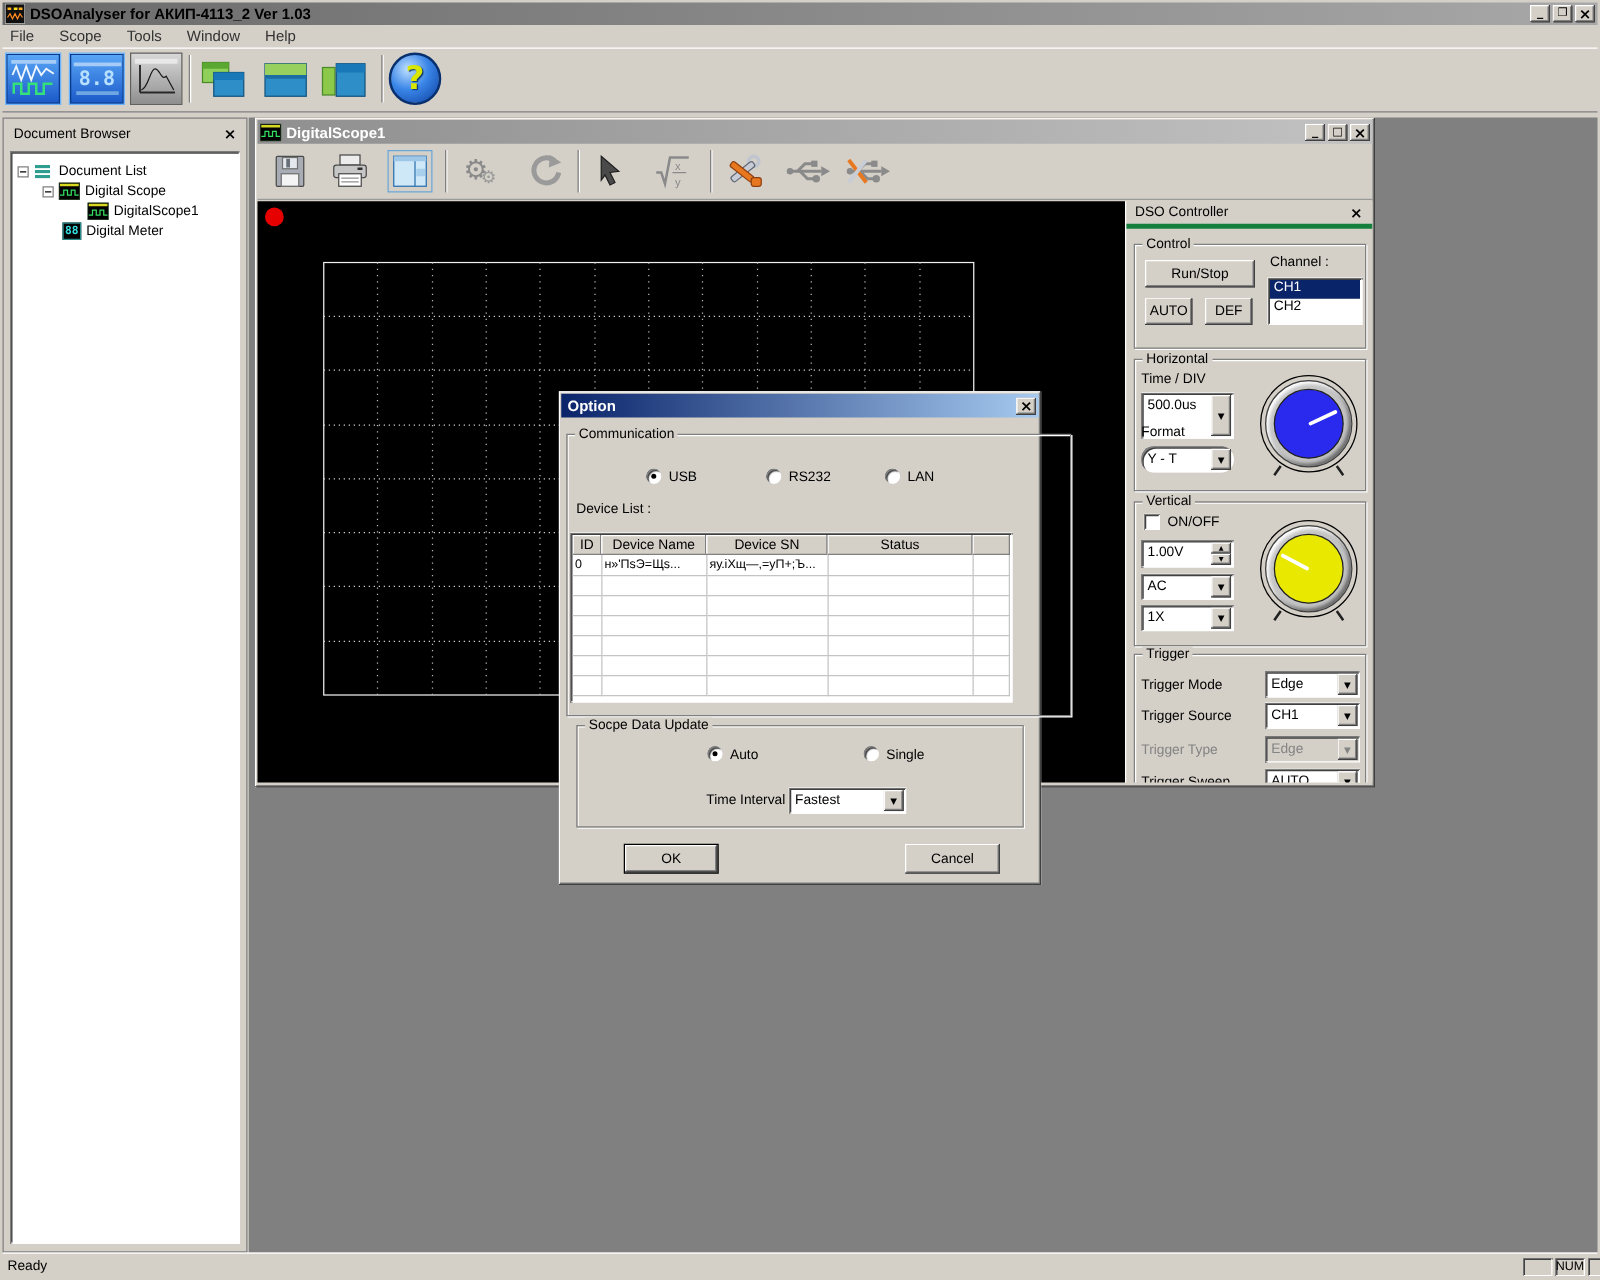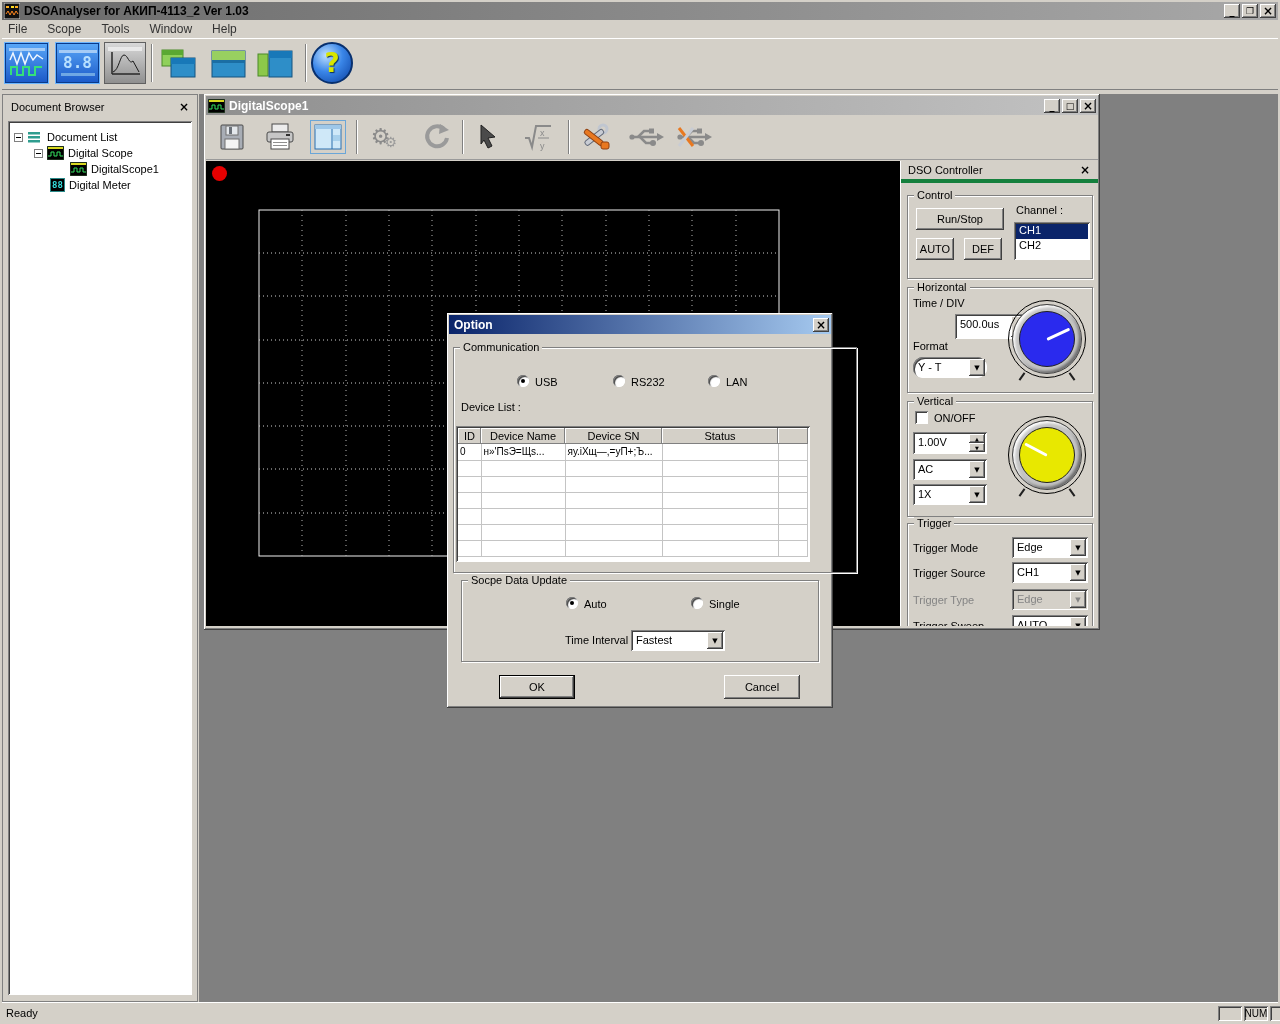--- a/index.html
+++ b/index.html
@@ -356,21 +356,21 @@
         </div>
         <div style="position:absolute;left:2px;top:17px;right:2px;height:15px;padding-left:3px;">
           <span>CH2</span>
         </div>
       </div>
     </div>
 
     <div class="group" style="left:6px;top:126px;width:186px;height:106px;">
       <span class="legend">Horizontal</span>
       <span style="position:absolute;left:5px;top:9px;">Time / DIV</span>
-      <div class="combo" style="left:5px;top:26px;width:74px;height:25px;margin-left:42px;">
+      <div class="combo" style="left:5px;top:26px;width:74px;height:37px;">
         <span class="val">500.0us</span>
         <div class="btn drop">▼</div>
       </div>
       <span style="position:absolute;left:5px;top:52px;">Format</span>
       <div class="combo" style="left:5px;top:69px;width:74px;height:21px;border-radius:10px;">
         <span class="val">Y - T</span>
         <div class="btn drop">▼</div>
       </div>
       <div class="knob" style="left:100px;top:12px;">
         <div class="ring">

